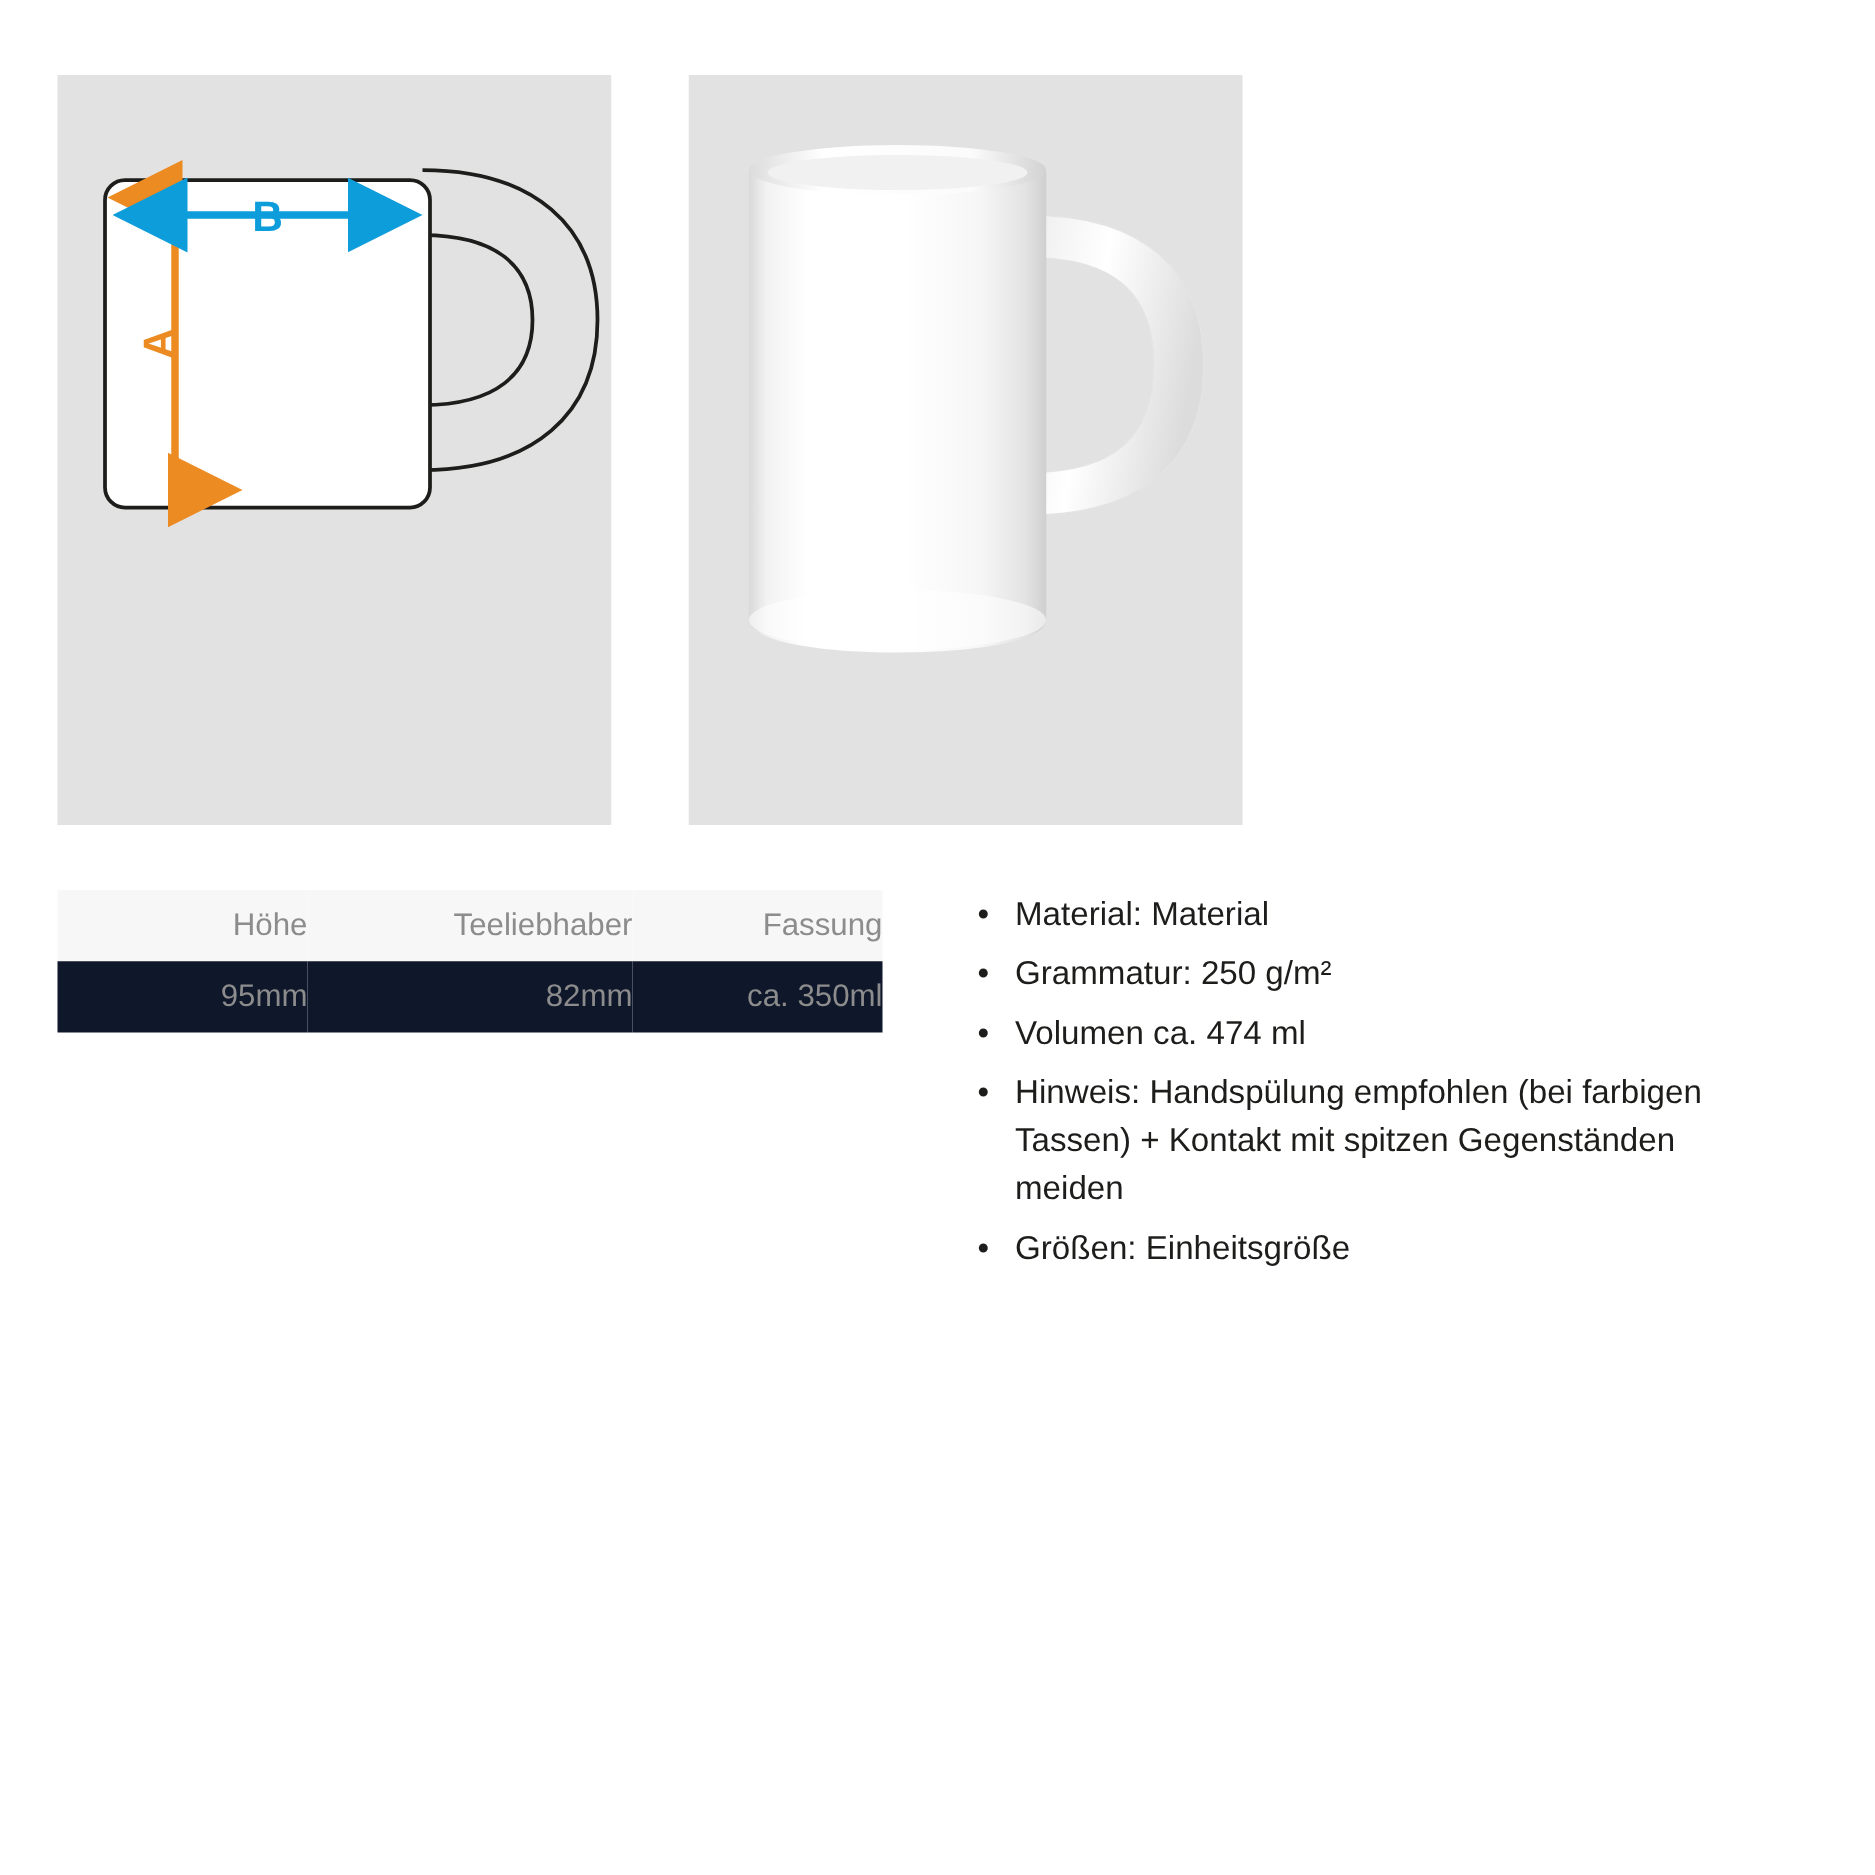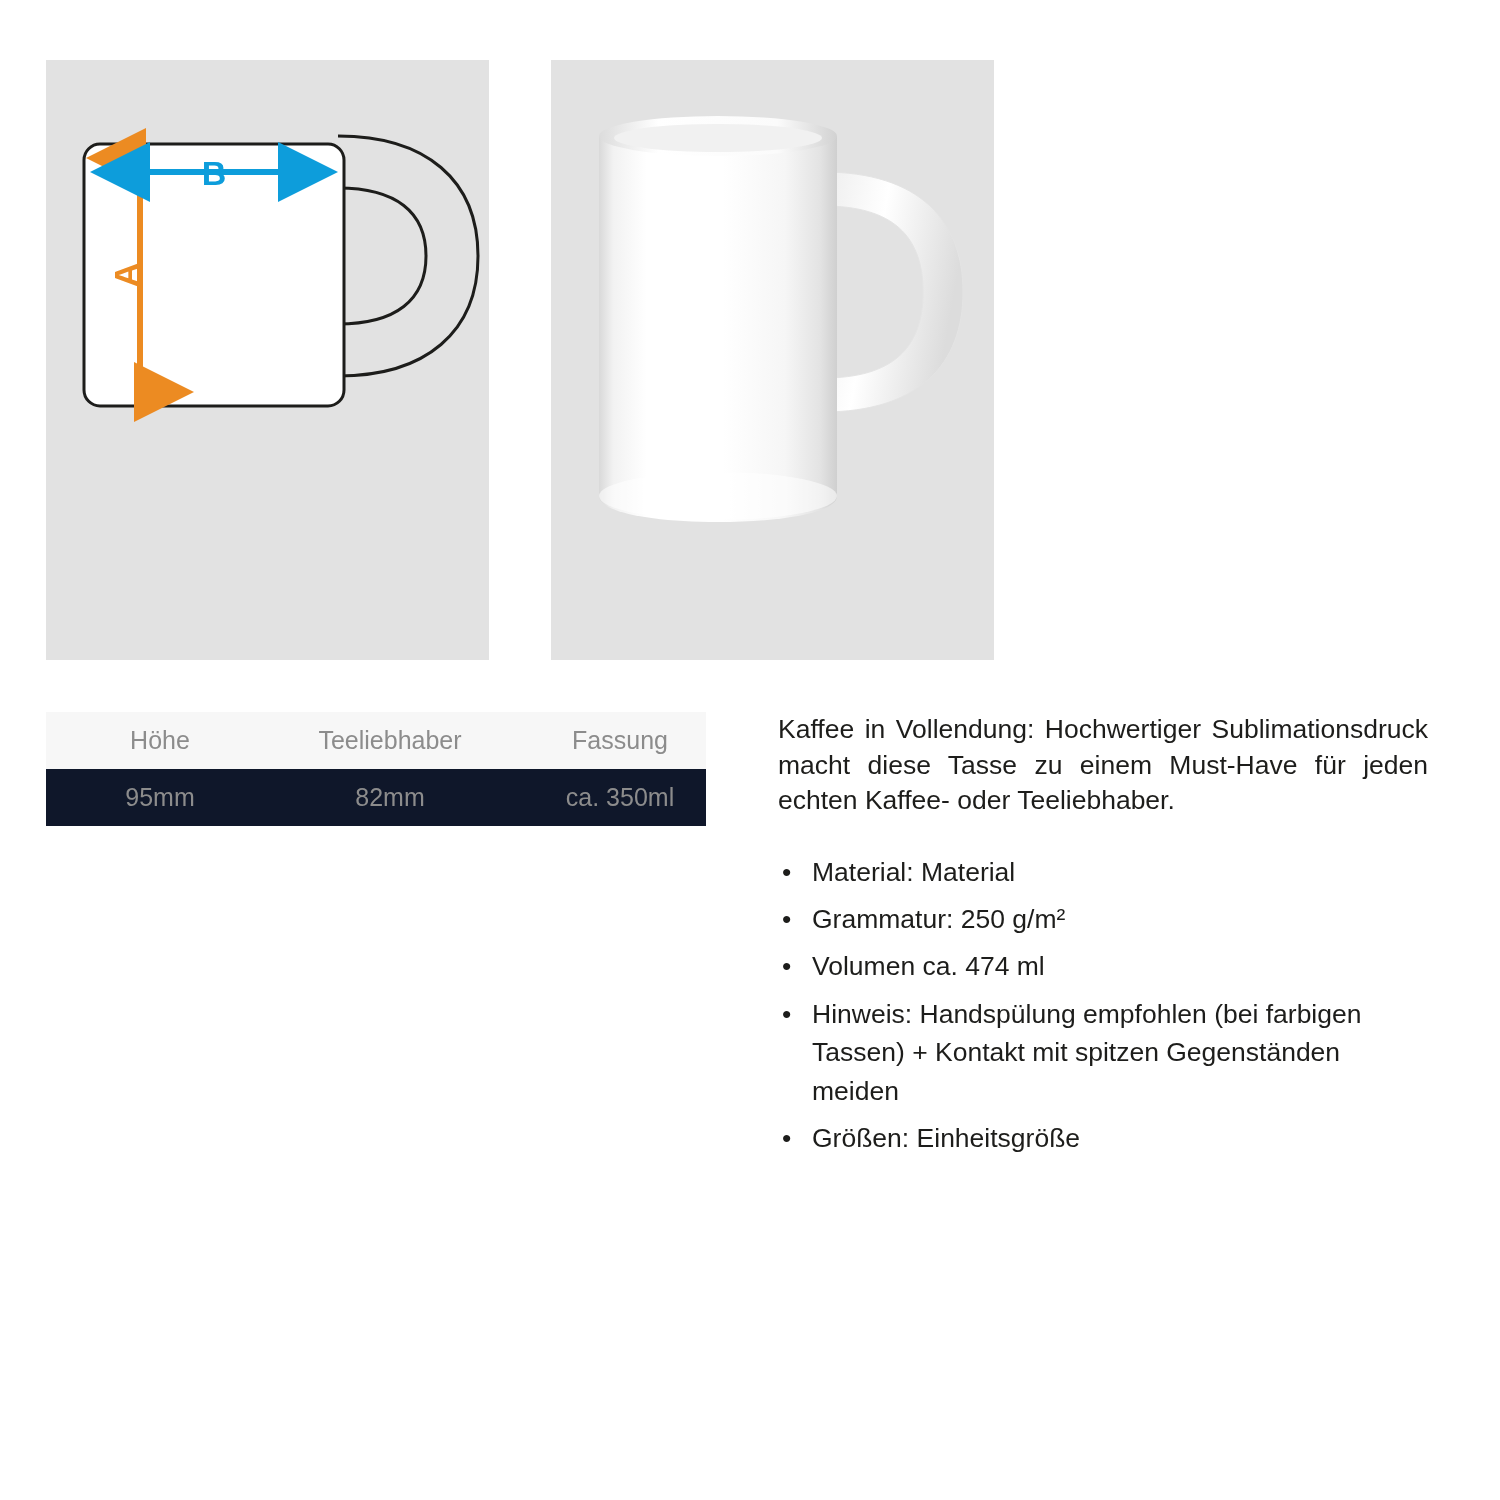--- a/index.html
+++ b/index.html
@@ -48,21 +48,21 @@
     position: absolute;
     left: 46px;
     top: 712px;
     width: 660px;
     border-collapse: collapse;
     font-size: 25px;
     color: #8c8c8c;
   }
   .spec-table th,
   .spec-table td {
-    text-align: center;
+    text-align: right;
     font-weight: normal;
     padding: 14px 0 14px 28px;
   }
   .spec-table thead tr {
     background: #f7f7f7;
   }
   .spec-table tbody tr {
     background: #0f172a;
   }
   .spec-table col.c1 { width: 200px; }
@@ -193,21 +193,20 @@
   <tbody>
     <tr>
       <td>95mm</td>
       <td>82mm</td>
       <td>ca. 350ml</td>
     </tr>
   </tbody>
 </table>
 
 <div class="description">
-  <p class="desc-intro">Kaffee in Vollendung: Hochwertiger Sublimationsdruck macht diese Tasse zu einem Must-Have für jeden echten Kaffee- oder Teeliebhaber.</p>
   <ul class="bullets">
     <li>
       <span class="dot">•</span>
       <span>Material:  Material</span>
     </li>
     <li>
       <span class="dot">•</span>
       <span>Grammatur: 250 g/m²</span>
     </li>
     <li>

